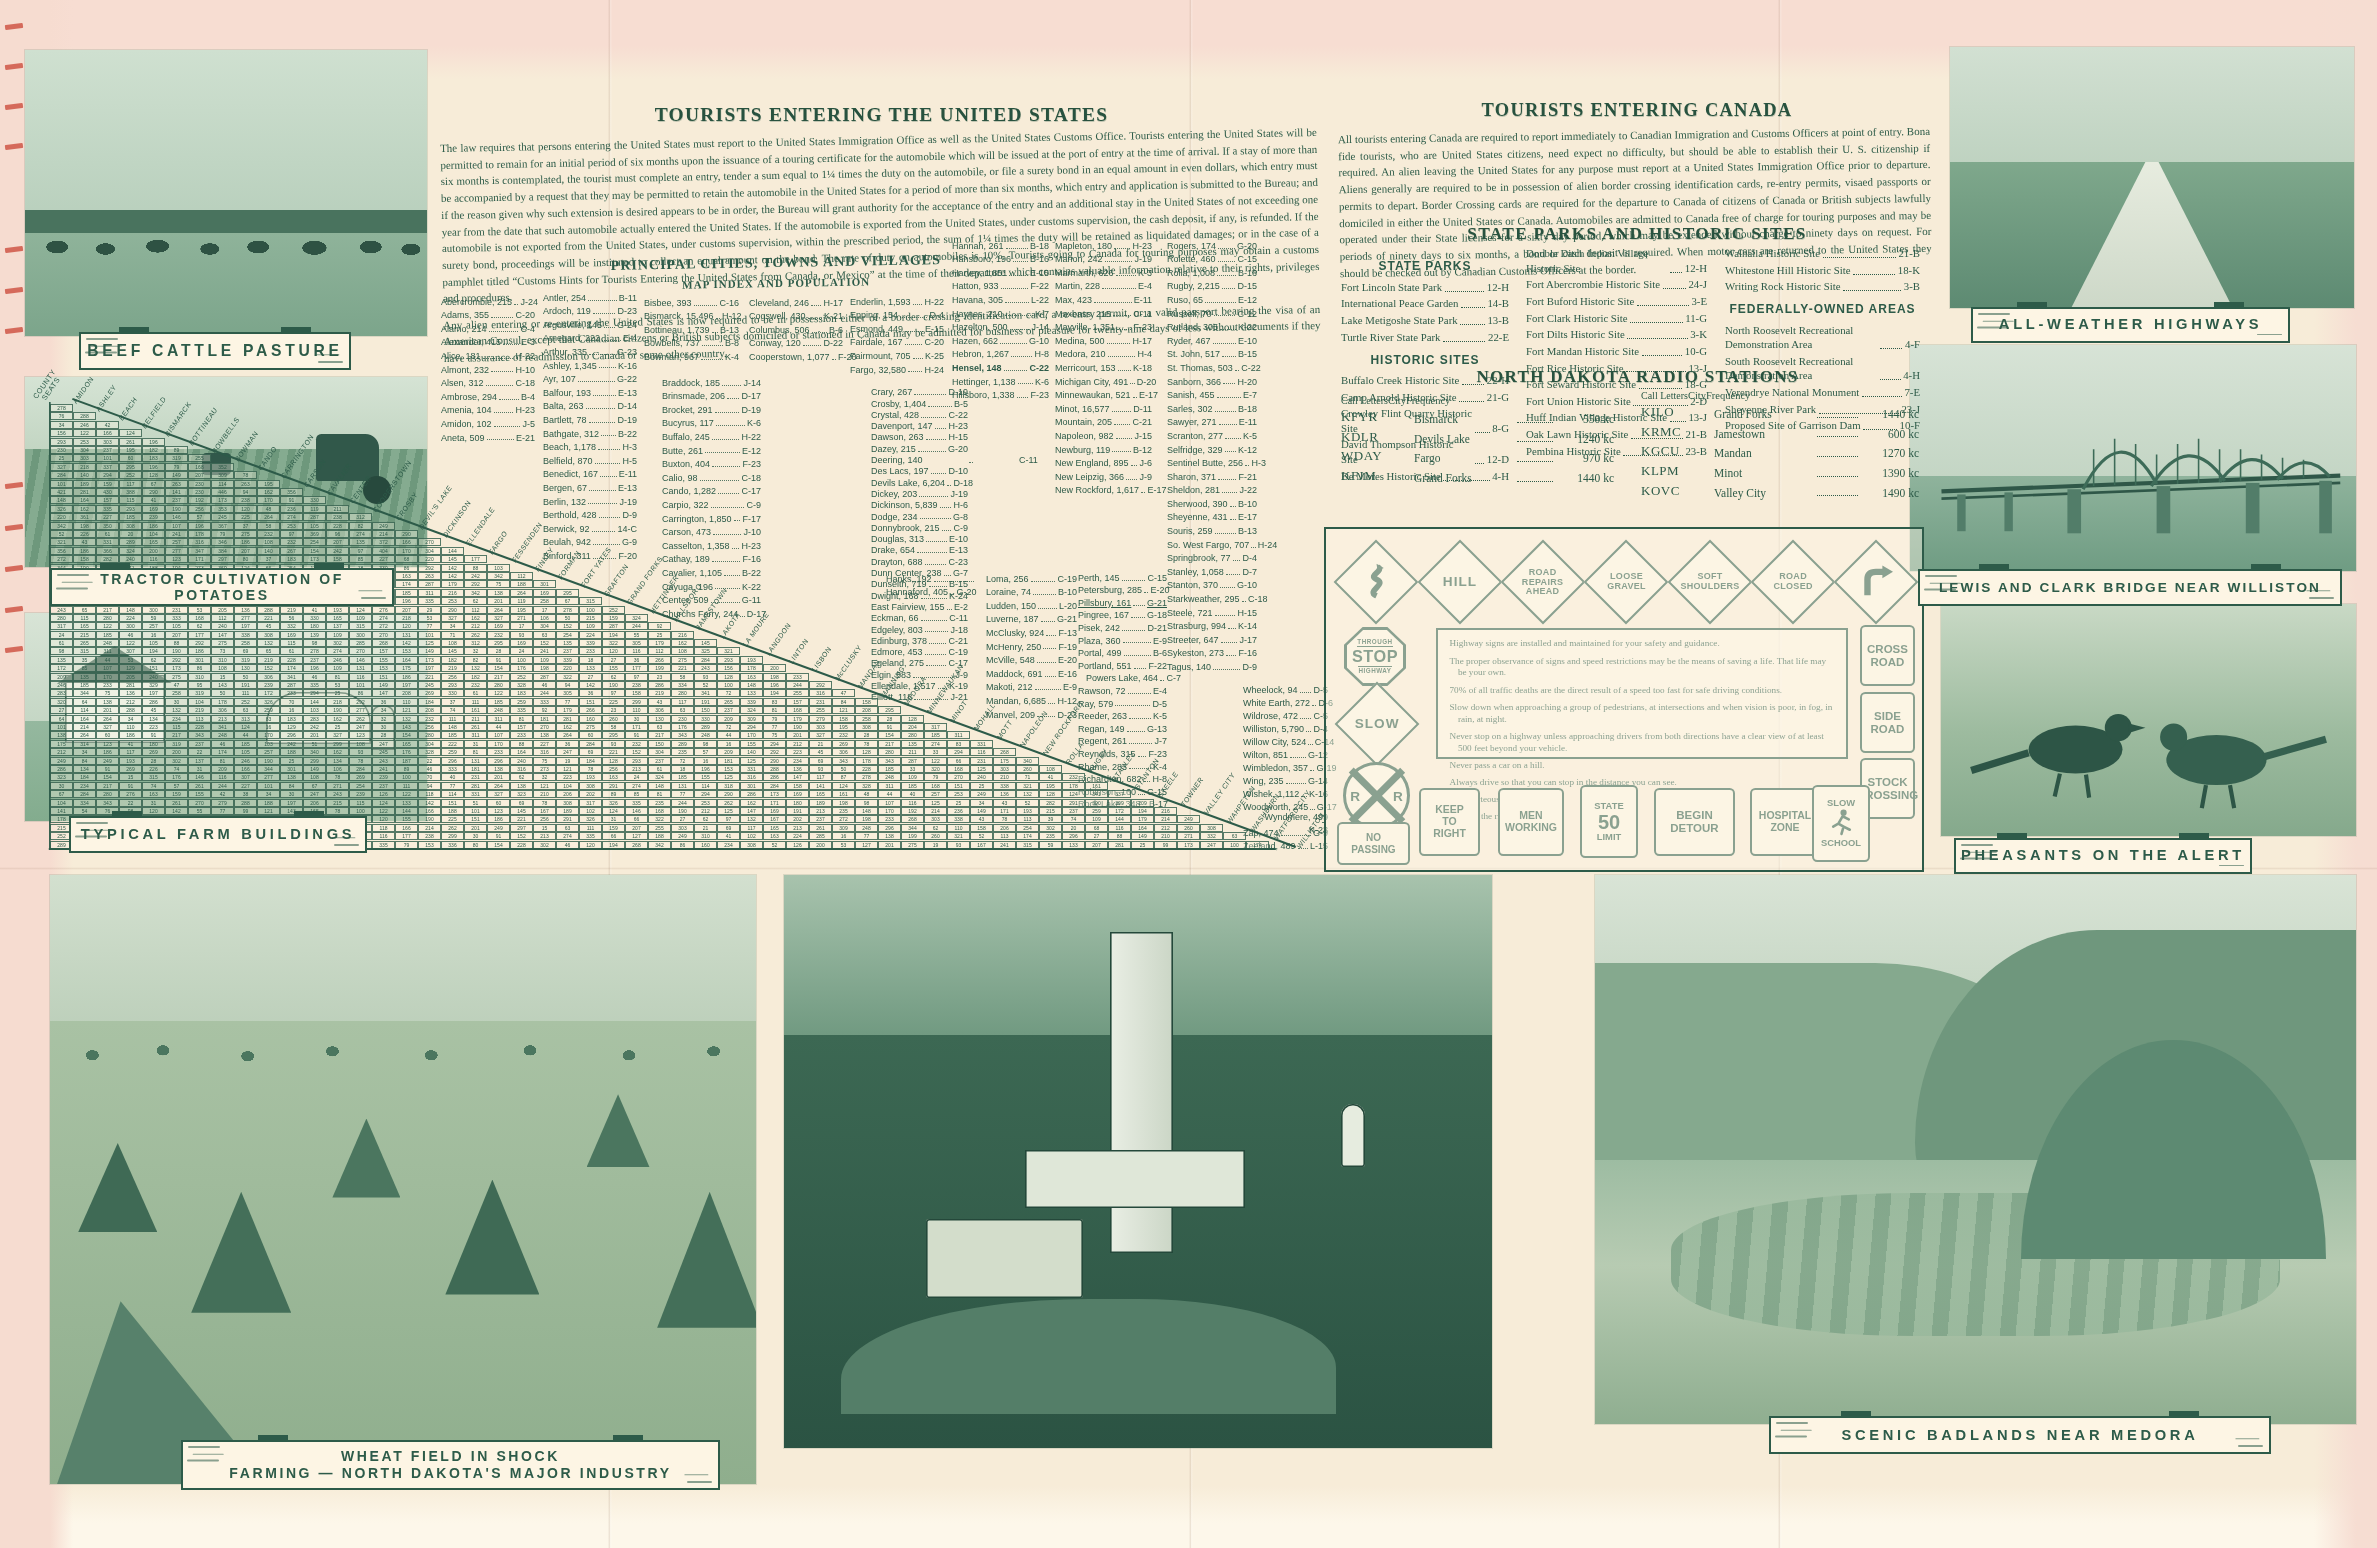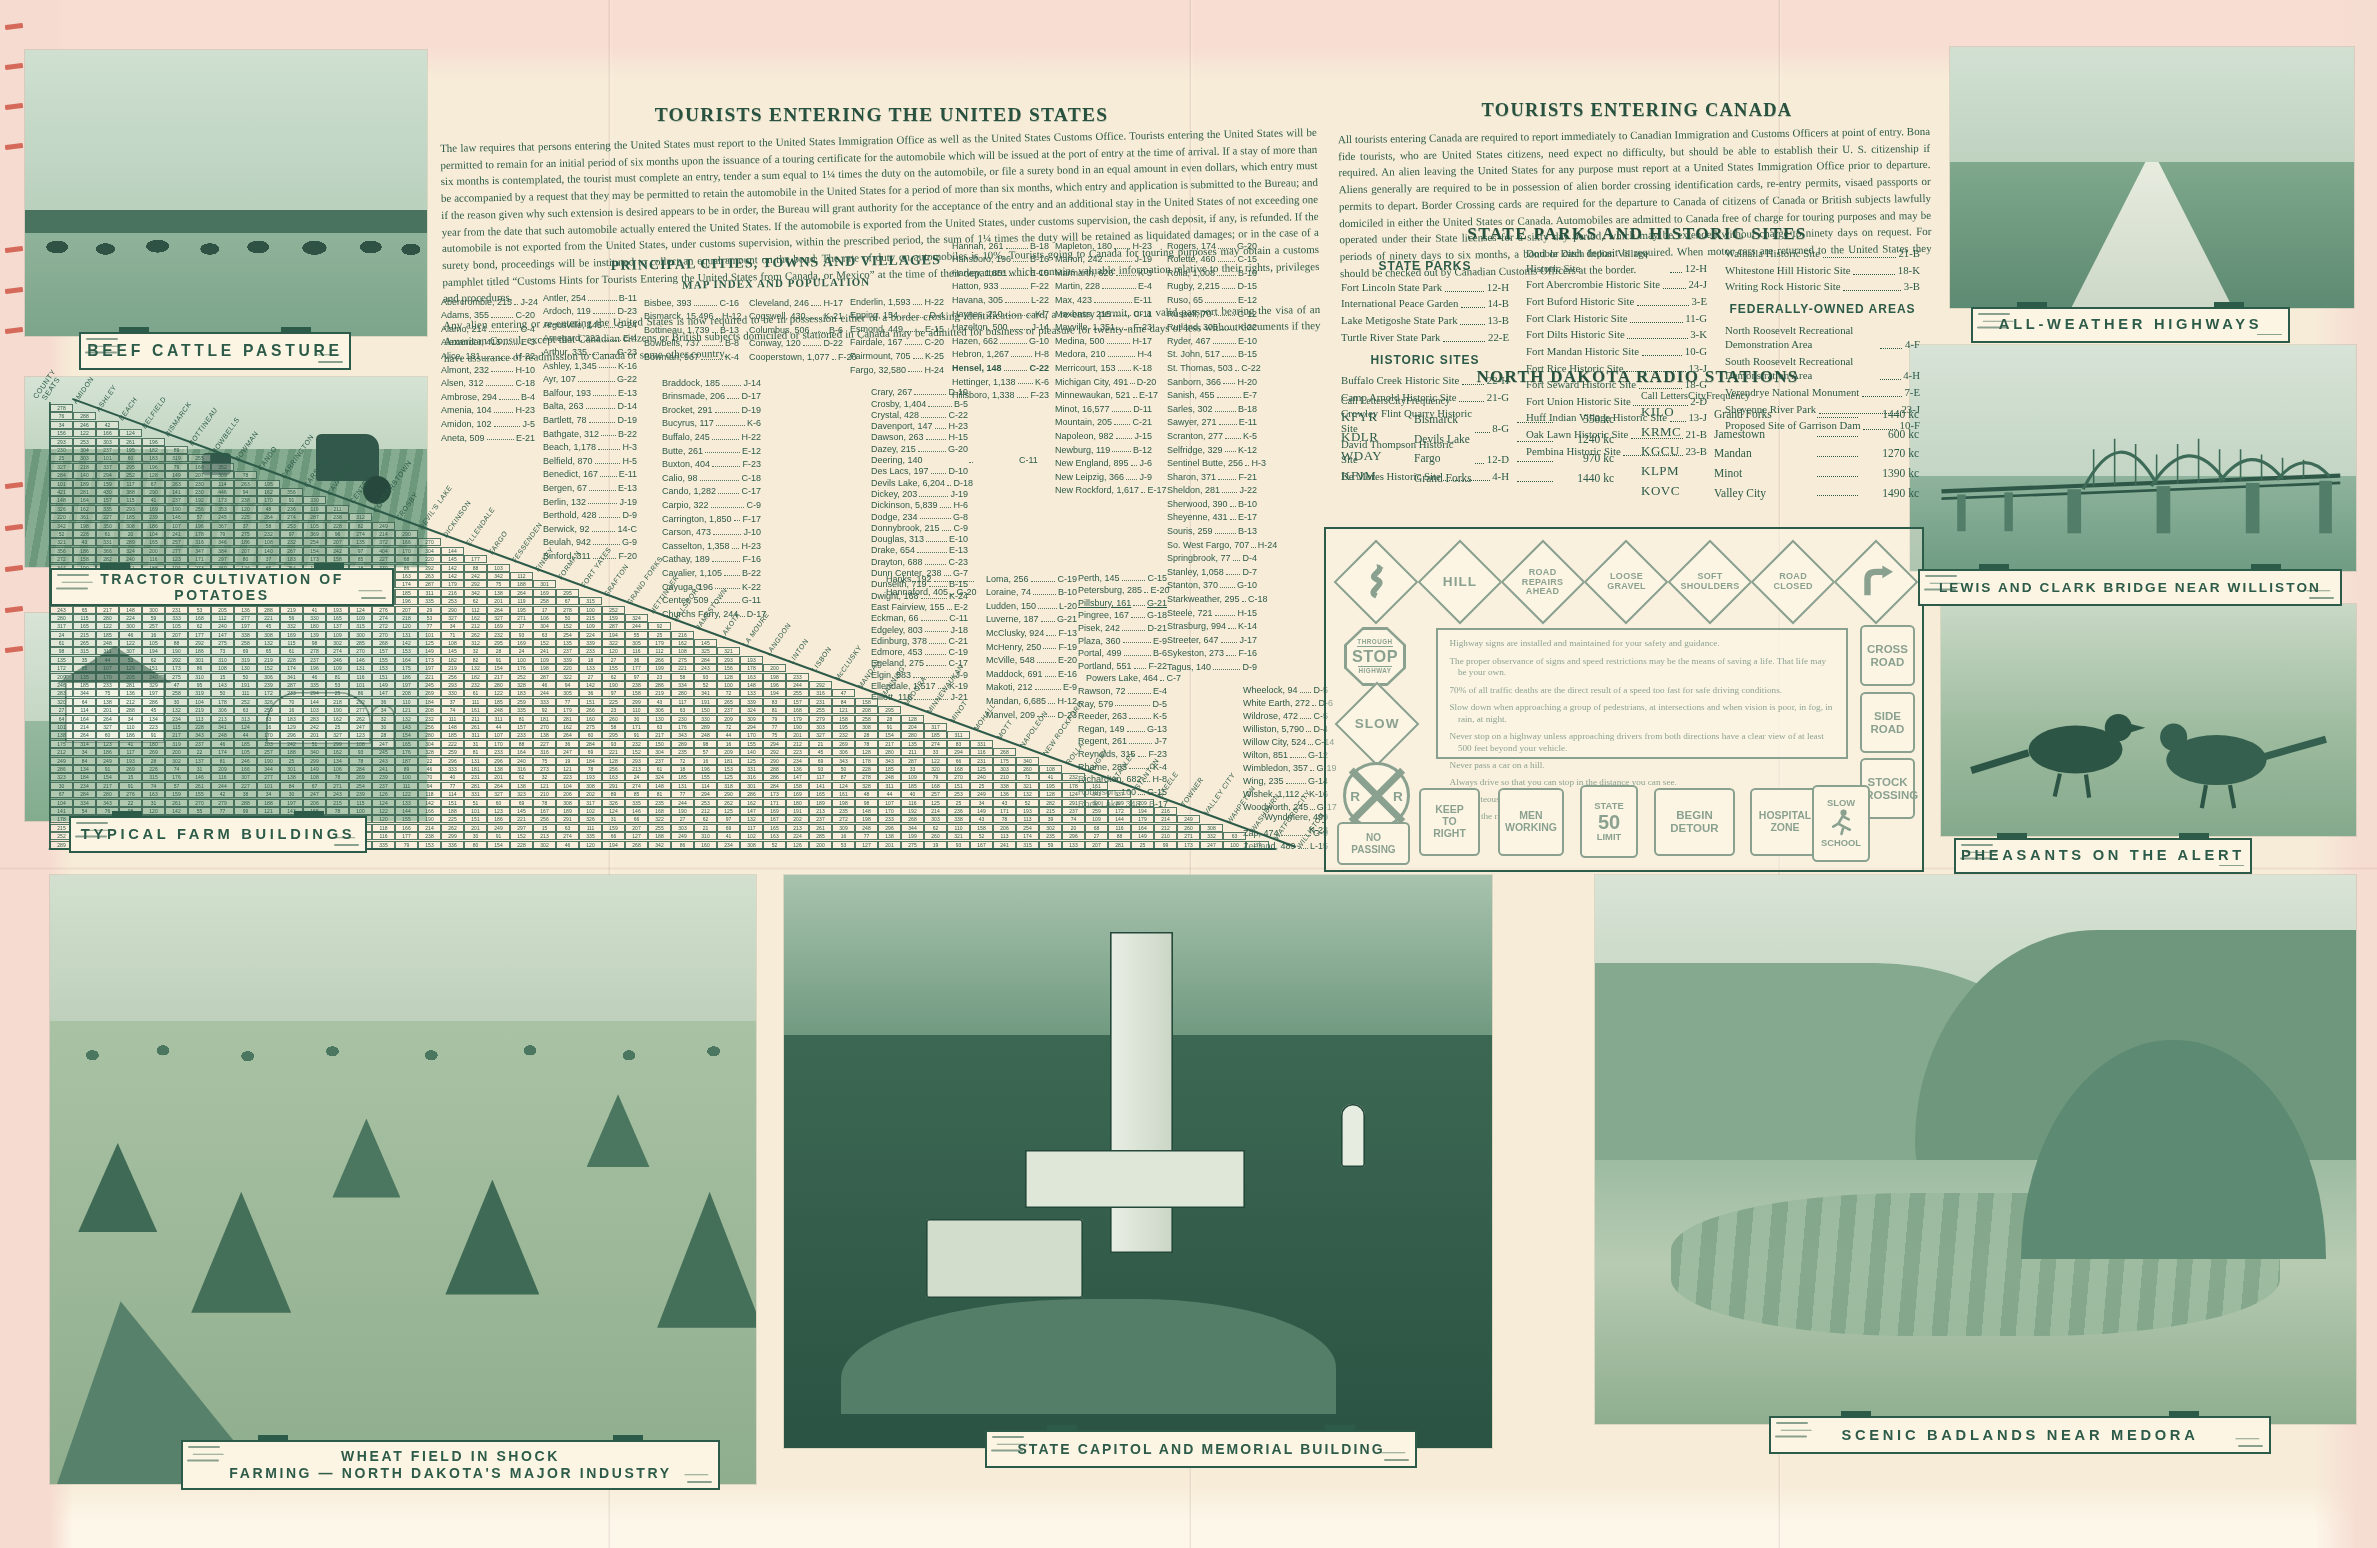--- a/index.html
+++ b/index.html
@@ -232,25 +232,20 @@
   </div>
 
   <div class="photo" style="left:784px;top:875px;width:708px;height:573px;background:#35604e">
     <div class="band" style="top:0;height:30%;background:linear-gradient(180deg,#a8c3ad,#6d977e)"></div>
     <div class="band" style="top:28%;height:72%;background:linear-gradient(180deg,#3c6853,#2b5343)"></div>
     <div class="shape" style="left:46%;top:10%;width:63px;height:56%;background:linear-gradient(90deg,#e9eee4,#cbd6c6);box-shadow:0 0 0 1.6px #24483a inset"></div>
     <div class="shape" style="left:34%;top:48%;width:220px;height:58px;background:#dfe7d8;box-shadow:0 0 0 1.6px #24483a inset"></div>
     <div class="shape" style="left:20%;top:60%;width:157px;height:79px;background:#d3ddcb;box-shadow:0 0 0 1.6px #24483a inset;border-radius:3.1px"></div>
     <div class="shape" style="right:18%;top:40%;width:24px;height:63px;background:#e6ecdf;border-radius:11.5px 11.5px 3.1px 3.1px;box-shadow:0 0 0 1.6px #24483a inset"></div>
     <div class="shape" style="left:8%;bottom:6%;width:70%;height:20%;background:#547e68;border-radius:50% 40% 0 0/70% 60% 0 0"></div>
-  </div>
-  <div class="sign" style="left:985px;top:1430px;width:428px;height:34px">
-    <span class="grain"></span>
-      <span class="grainR"></span>
-    <span class="cap1" style="font-size:14px;letter-spacing:2.1px">STATE CAPITOL AND MEMORIAL BUILDING</span>
   </div>
 
   <div class="photo" style="left:1595px;top:875px;width:761px;height:549px">
     <div class="band" style="top:0;height:30%;background:linear-gradient(180deg,#d9e4d6,#c0d2bf)"></div>
     <div class="shape" style="left:-4%;top:16%;width:70%;height:50%;background:#85a98e;border-radius:0 50% 30% 0/0 80% 40% 0"></div>
     <div class="shape" style="right:-6%;top:10%;width:64%;height:62%;background:#6f977d;border-radius:45% 0 0 35%/75% 0 0 45%"></div>
     <div class="band" style="top:52%;height:48%;background:linear-gradient(180deg,#9dbca2,#b7cbb2 40%,#8fae90)"></div>
     <div class="shape" style="left:10%;top:58%;width:80%;height:26%;background:repeating-linear-gradient(95deg,#7ba185 0 15.7px,#98b89c 15.7px 34px);border-radius:40%;opacity:.8"></div>
     <div class="shape" style="left:56%;top:30%;width:40%;height:40%;background:#5d8a72;border-radius:50% 50% 0 0/100% 100% 0 0"></div>
   </div>

